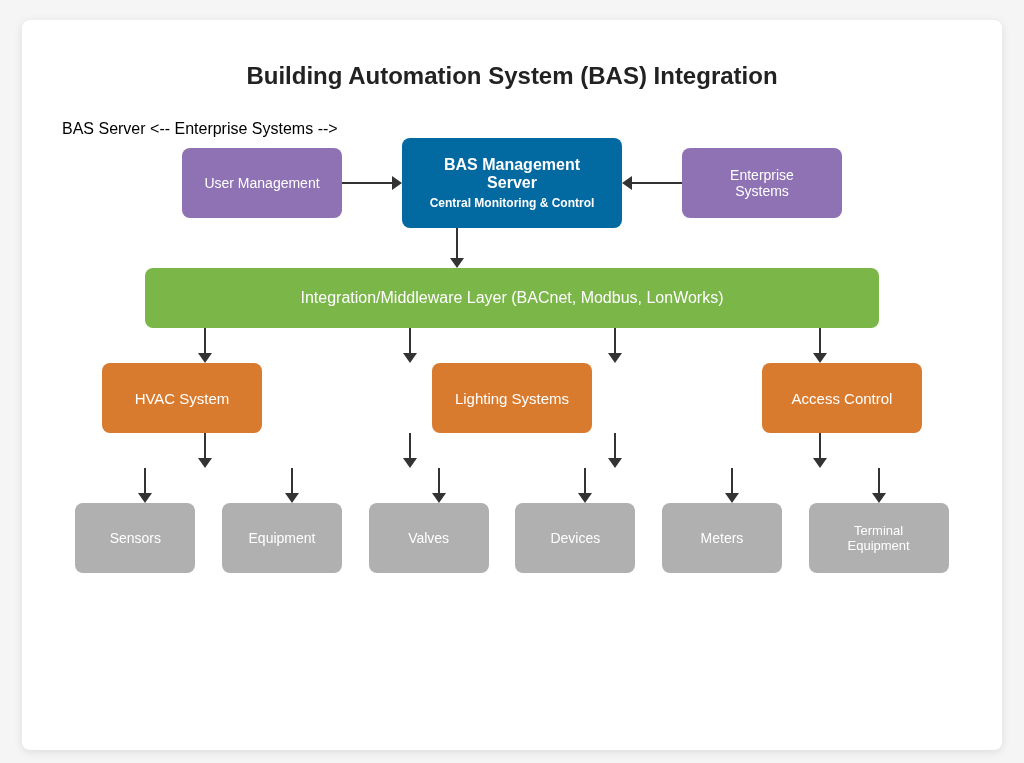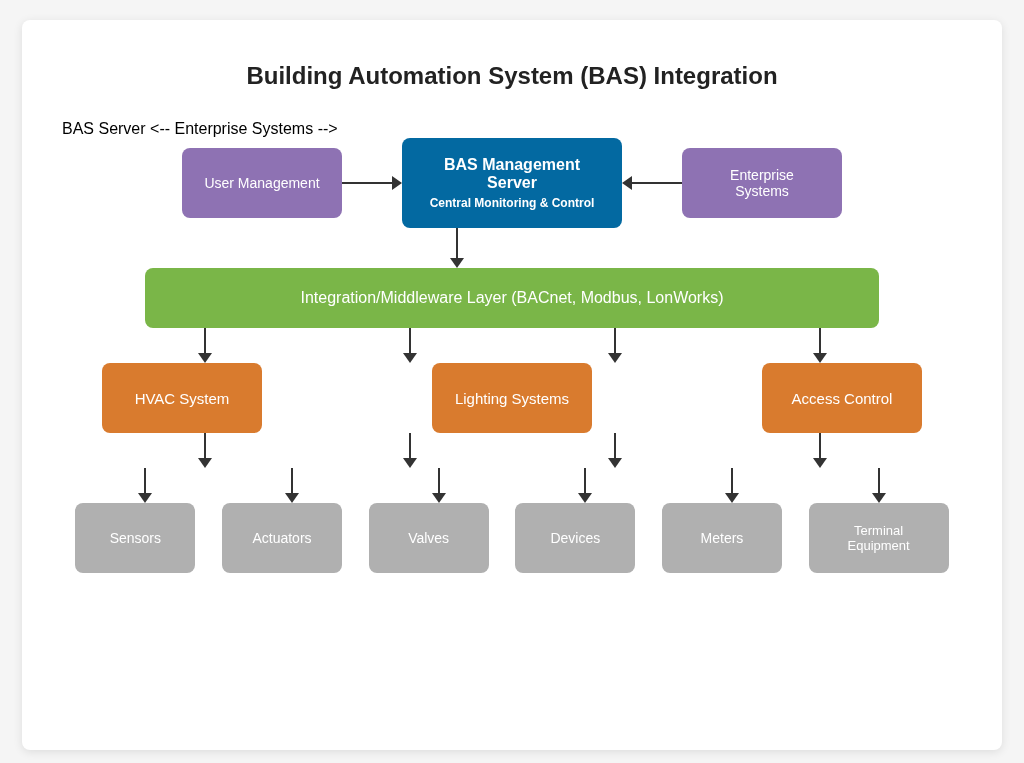--- a/index.html
+++ b/index.html
@@ -235,21 +235,21 @@
         <div style="width:2px; height:25px; background:#333;"></div>
         <div style="border-left:7px solid transparent; border-right:7px solid transparent; border-top:10px solid #333;"></div>
       </div>
     </div>
 
     <div class="row5">
       <div class="box box-gray">
         <span>Sensors</span>
       </div>
       <div class="box box-gray">
-        <span>Actuators</span>
+        <span>Equipment</span>
       </div>
       <div class="box box-gray">
         <span>Valves</span>
       </div>
       <div class="box box-gray">
         <span>Devices</span>
       </div>
       <div class="box box-gray">
         <span>Meters</span>
       </div>

